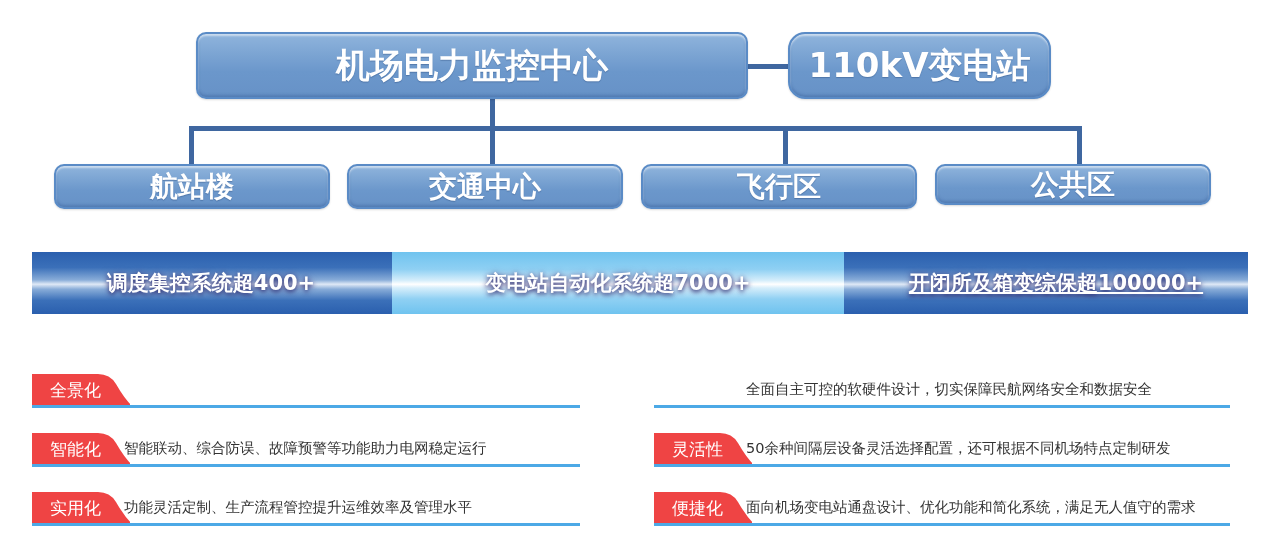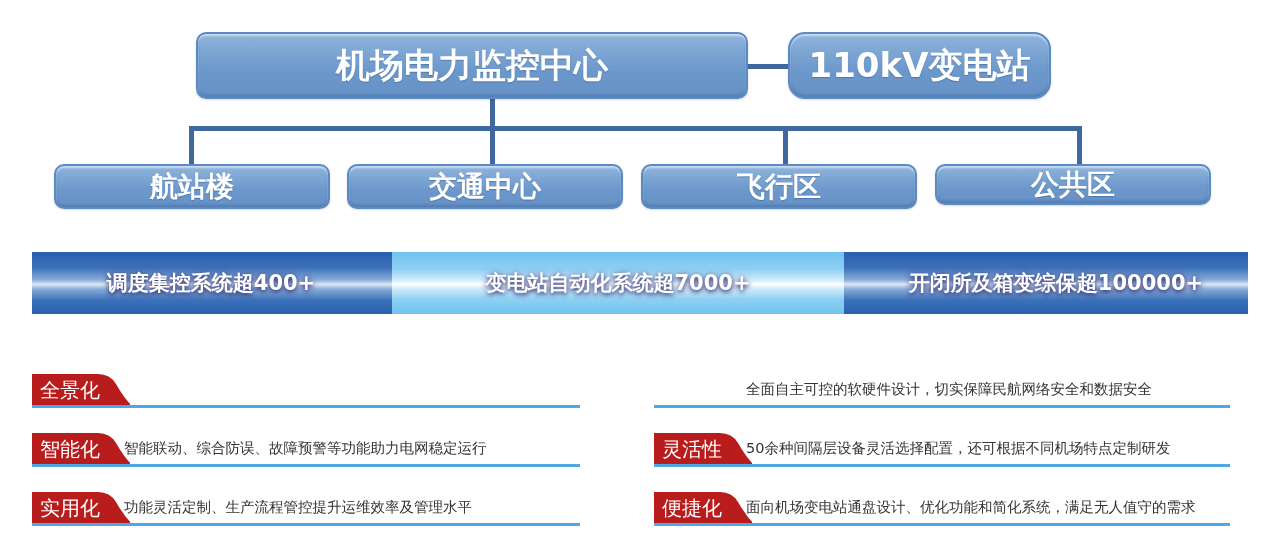--- a/index.html
+++ b/index.html
@@ -20,22 +20,22 @@
   }
   .node.top { font-size: 34px; text-align: center; }
   .node.sub { font-size: 28px; }
   .line { position: absolute; background: #3f67a0; }
   .band { position: absolute; top: 252px; height: 62px; display: flex; align-items: center; justify-content: center; color: #fff; font-weight: bold; font-size: 21px; text-shadow: 0 2px 4px rgba(40,40,110,0.85), 0 0 6px rgba(60,60,130,0.6); }
   .band.dark { background: linear-gradient(to bottom, #2a5fae 0%, #3b70b9 25%, #88acd8 45%, #dfe9f6 52%, #88acd8 60%, #3b70b9 78%, #2a5fae 100%); }
   .band.light { background: linear-gradient(to bottom, #6fc3ef 0%, #8fd0f3 28%, #d6eefb 46%, #ffffff 52%, #d6eefb 58%, #8fd0f3 76%, #6fc3ef 100%); }
   .feat { position: absolute; height: 36px; width: 548px; }
   .feat .tag {
     position: absolute; left: 0; top: 2px; width: 98px; height: 32px;
-    background: #b91c1c; color: #fff; font-size: 20px;
-    display: flex; align-items: center; padding-left: 8px; box-sizing: border-box;
+    background: #ef4444; color: #fff; font-size: 17px;
+    display: flex; align-items: center; padding-left: 18px; box-sizing: border-box;
     clip-path: path('M0 0 L66 0 Q78 0 84 10 Q92 24 100 32 L0 32 Z');
   }
   .feat .text { position: absolute; left: 92px; top: 8px; font-size: 14.5px; color: #333; white-space: nowrap; }
   .feat .rule { position: absolute; left: 0; right: 0; bottom: 0; height: 3px; background: #4ca9e6; }
 </style>
 </head>
 <body>
 
 <div class="line" style="left:748px; top:64px; width:40px; height:5px;"></div>
 <div class="line" style="left:490px; top:98px; width:5px; height:30px;"></div>
@@ -48,21 +48,21 @@
 <div class="node top" style="left:196px; top:32px; width:552px; height:67px;">机场电力监控中心</div>
 <div class="node top" style="left:788px; top:32px; width:263px; height:67px;border-radius:17px;">110kV变电站</div>
 
 <div class="node sub" style="left:54px; top:164px; width:276px; height:45px;">航站楼</div>
 <div class="node sub" style="left:347px; top:164px; width:276px; height:45px;">交通中心</div>
 <div class="node sub" style="left:641px; top:164px; width:276px; height:45px;">飞行区</div>
 <div class="node sub" style="left:935px; top:164px; width:276px; height:41px;">公共区</div>
 
 <div class="band dark" style="left:14px; width:378px; padding-right:20px; box-sizing:border-box;margin-left:18px;">调度集控系统超400+</div>
 <div class="band light" style="left:392px; width:452px;">变电站自动化系统超7000+</div>
-<div class="band dark" style="left:844px; width:404px; padding-left:20px; box-sizing:border-box;">开闭所及箱变综保超100000+</div>
+<div class="band dark" style="left:844px; width:404px; padding-left:20px; box-sizing:border-box;text-decoration:underline;">开闭所及箱变综保超100000+</div>
 
 <div class="feat" style="left:32px; top:372px;">
   <div class="tag">全景化</div>
   <div class="rule"></div>
 </div>
 <div class="feat" style="left:32px; top:431px;">
   <div class="tag">智能化</div>
   <div class="text">智能联动、综合防误、故障预警等功能助力电网稳定运行</div>
   <div class="rule"></div>
 </div>

